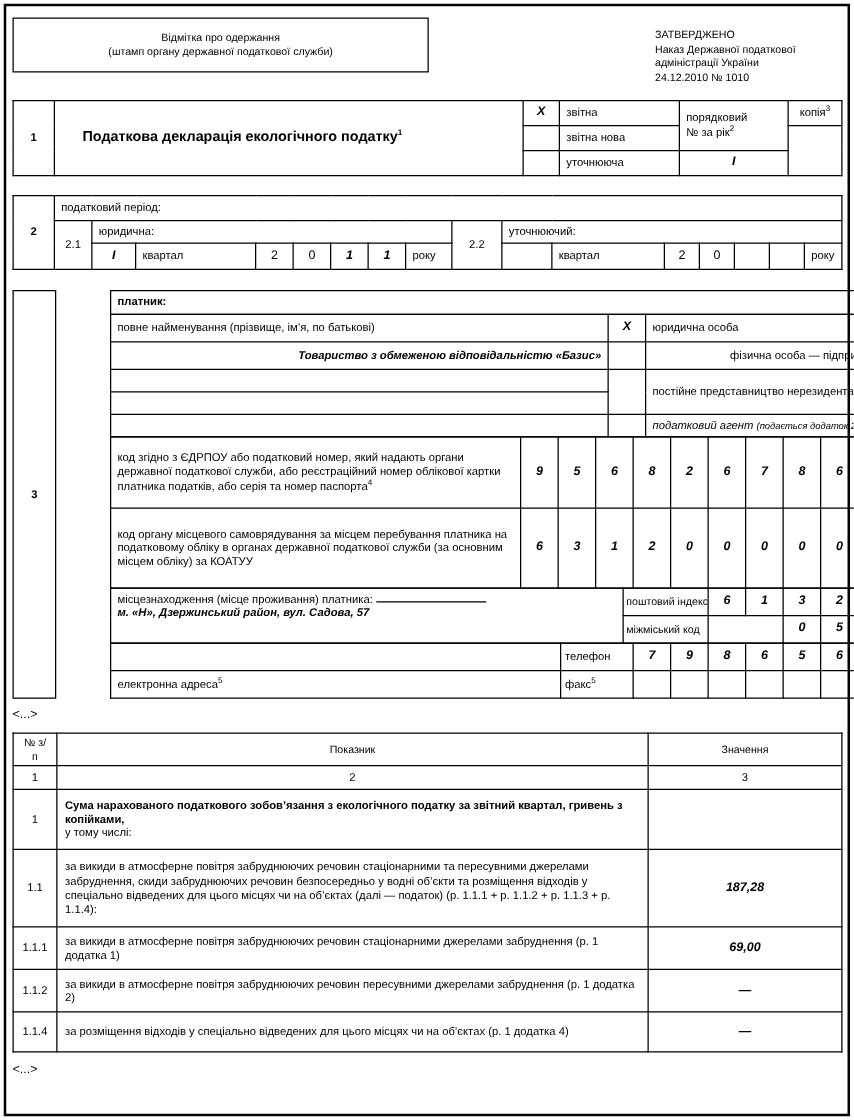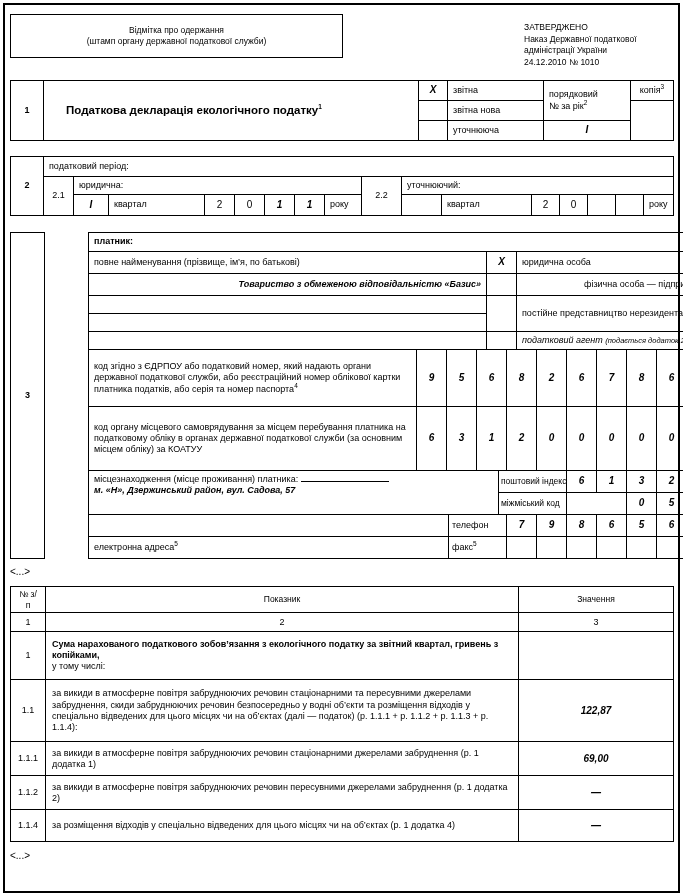--- a/index.html
+++ b/index.html
@@ -325,21 +325,21 @@
       <td class="c">3</td>
     </tr>
     <tr style="height:48px;">
       <td class="c">1</td>
       <td><span class="b">Сума нарахованого податкового зобов’язання з екологічного податку за звітний квартал, гривень з копійками,</span><br><span>у тому числі:</span></td>
       <td class="val"></td>
     </tr>
     <tr style="height:62px;">
       <td class="c">1.1</td>
       <td><span>за викиди в атмосферне повітря забруднюючих речовин стаціонарними та пересувними джерелами забруднення, скиди забруднюючих речовин безпосередньо у водні об’єкти та розміщення відходів у спеціально відведених для цього місцях чи на об’єктах (далі — податок) (р. 1.1.1 + р. 1.1.2 + р. 1.1.3 + р. 1.1.4):</span></td>
-      <td class="val">122,87</td>
+      <td class="val">187,28</td>
     </tr>
     <tr style="height:34px;">
       <td class="c">1.1.1</td>
       <td><span>за викиди в атмосферне повітря забруднюючих речовин стаціонарними джерелами забруднення (р. 1 додатка 1)</span></td>
       <td class="val">69,00</td>
     </tr>
     <tr style="height:34px;">
       <td class="c">1.1.2</td>
       <td><span>за викиди в атмосферне повітря забруднюючих речовин пересувними джерелами забруднення (р. 1 додатка 2)</span></td>
       <td class="val">—</td>

